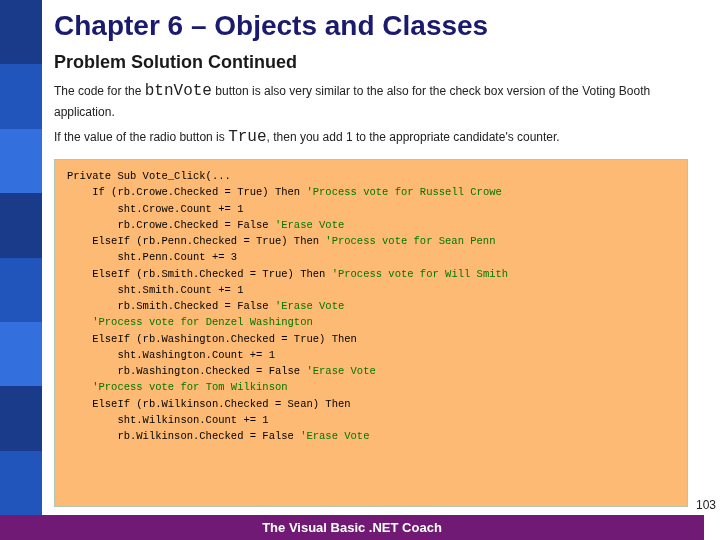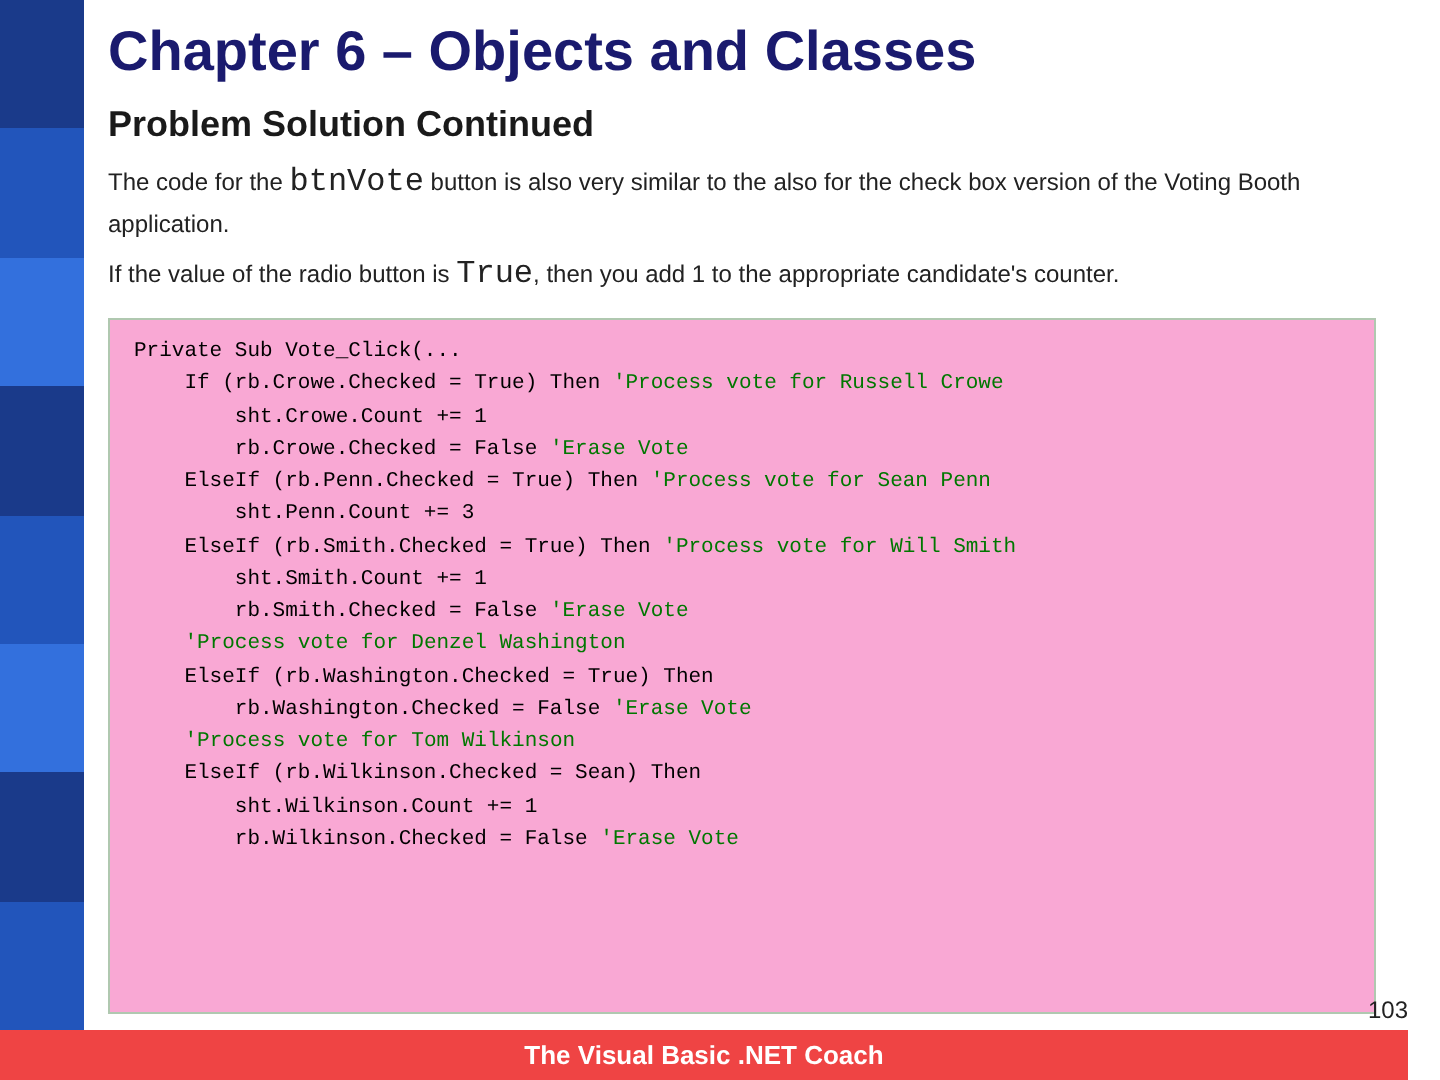--- a/index.html
+++ b/index.html
@@ -68,21 +68,21 @@
       margin-bottom: 4px;
     }
 
     .body-text .inline-code {
       font-family: 'Courier New', monospace;
       font-size: 16px;
     }
 
     
     .code-block {
-      background: #f9a8d4;
+      background: #fdba74;
       border: 1px solid #b0c8b0;
       padding: 8px 12px;
       font-family: 'Courier New', monospace;
       font-size: 10.5px;
       line-height: 1.55;
       color: #000;
       margin-top: 6px;
       flex: 1;
       overflow: hidden;
     }
@@ -90,21 +90,21 @@
     .code-line {
       white-space: pre;
     }
 
     .code-green {
       color: #007700;
     }
 
     
     .footer {
-      background: #ef4444;
+      background: #701a75;
       color: #fff;
       text-align: center;
       font-size: 13px;
       font-weight: bold;
       padding: 5px 0;
     }
 
     
     .page-number {
       position: absolute;
@@ -151,27 +151,28 @@
           <div class="code-line"><span>    If (rb.Crowe.Checked = True) Then </span><span class="code-green">'Process vote for Russell Crowe</span></div>
           <div class="code-line"><span>        sht.Crowe.Count += 1</span></div>
           <div class="code-line"><span>        rb.Crowe.Checked = False </span><span class="code-green">'Erase Vote</span></div>
           <div class="code-line"><span>    ElseIf (rb.Penn.Checked = True) Then </span><span class="code-green">'Process vote for Sean Penn</span></div>
           <div class="code-line"><span>        sht.Penn.Count += 3</span></div>
           <div class="code-line"><span>    ElseIf (rb.Smith.Checked = True) Then </span><span class="code-green">'Process vote for Will Smith</span></div>
           <div class="code-line"><span>        sht.Smith.Count += 1</span></div>
           <div class="code-line"><span>        rb.Smith.Checked = False </span><span class="code-green">'Erase Vote</span></div>
           <div class="code-line"><span>    </span><span class="code-green">'Process vote for Denzel Washington</span></div>
           <div class="code-line"><span>    ElseIf (rb.Washington.Checked = True) Then</span></div>
+          <div class="code-line"><span>        sht.Washington.Count += 1</span></div>
           <div class="code-line"><span>        rb.Washington.Checked = False </span><span class="code-green">'Erase Vote</span></div>
           <div class="code-line"><span>    </span><span class="code-green">'Process vote for Tom Wilkinson</span></div>
           <div class="code-line"><span>    ElseIf (rb.Wilkinson.Checked = Sean) Then</span></div>
           <div class="code-line"><span>        sht.Wilkinson.Count += 1</span></div>
           <div class="code-line"><span>        rb.Wilkinson.Checked = False </span><span class="code-green">'Erase Vote</span></div>
         </div>
     </div>
   </div>
 
   <div class="footer">
     <span>The Visual Basic .NET Coach</span>
   </div>
 </div>
 
-<div class="page-number" style="position:absolute; right:16px; bottom:28px;">103</div>
+<div class="page-number" style="position:absolute; right:4px; bottom:28px;">103</div>
 
 </body></html>

